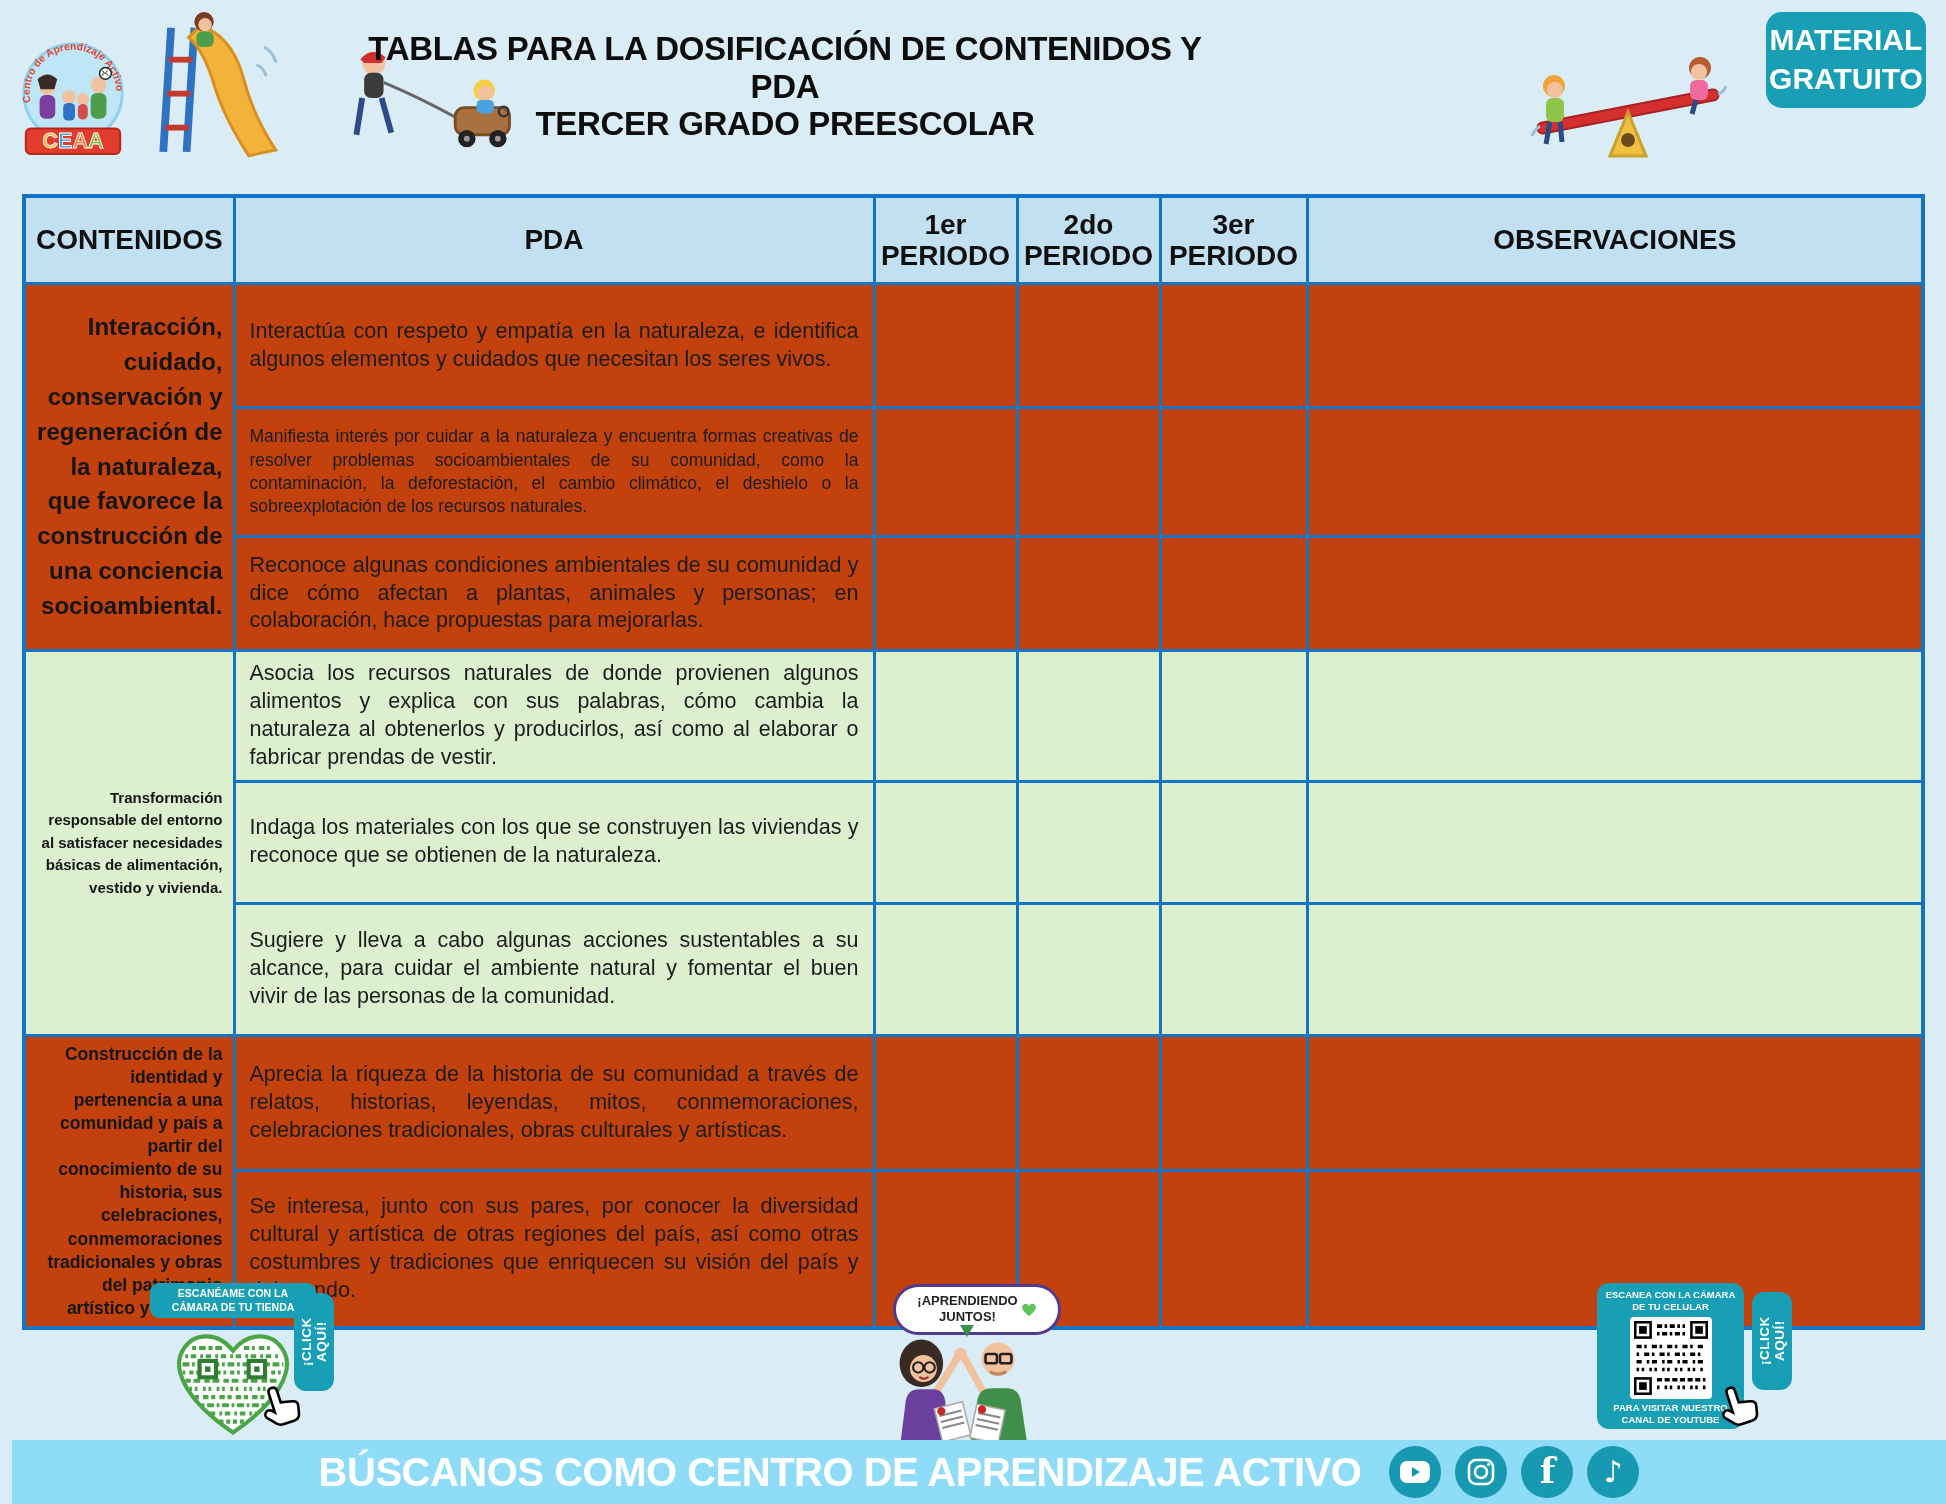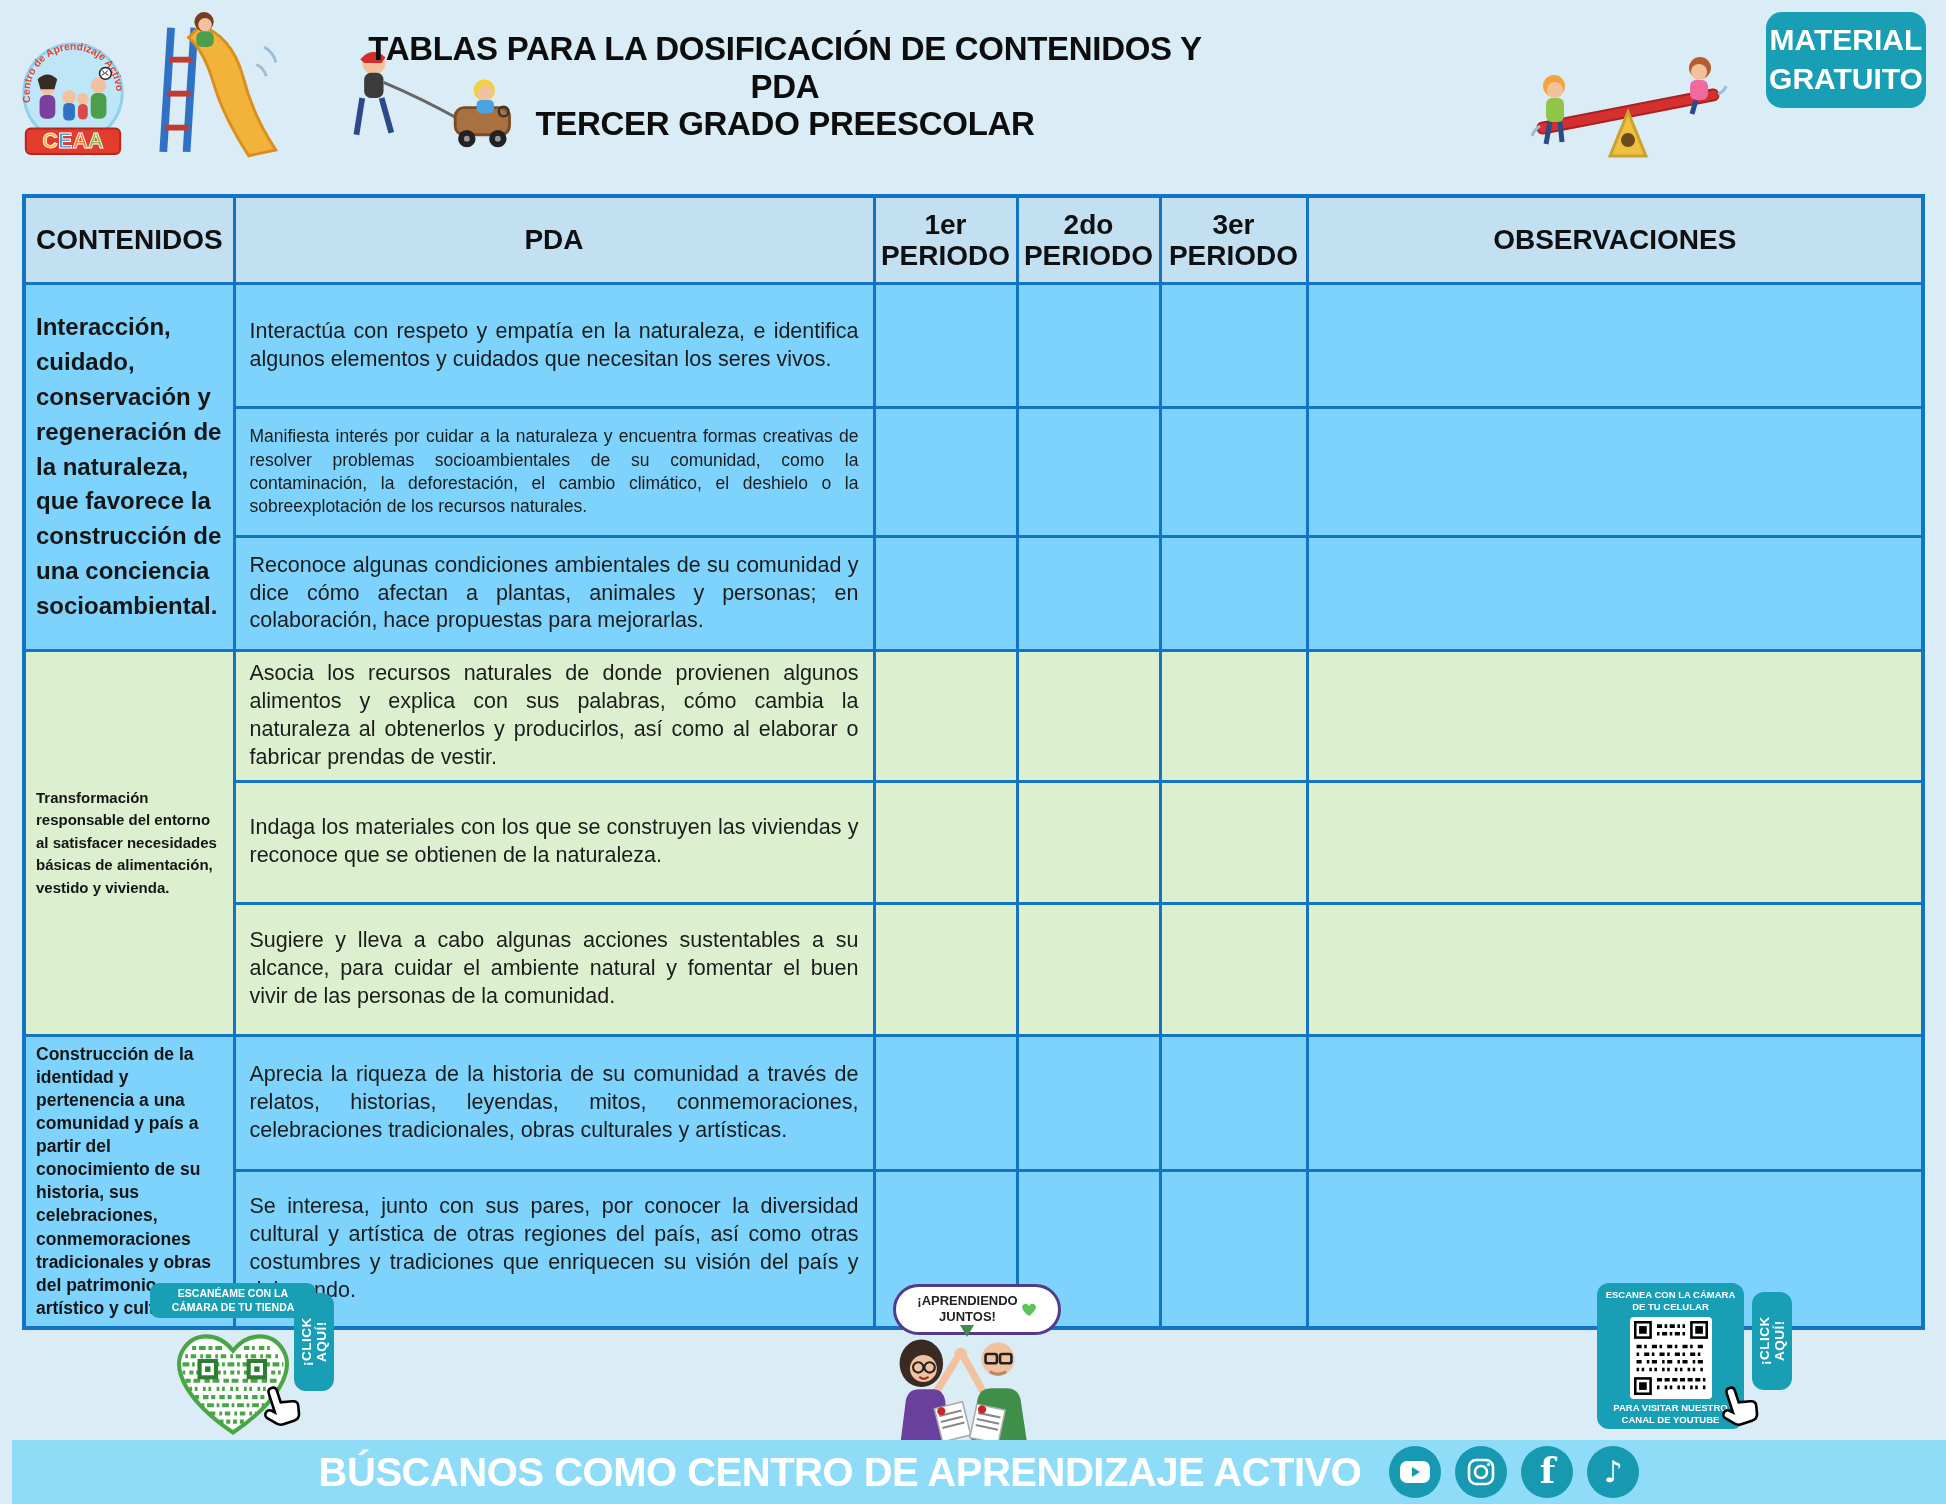--- a/index.html
+++ b/index.html
@@ -10,26 +10,26 @@
   .hdr-left{position:absolute;left:14px;top:6px;display:flex;align-items:flex-end;gap:8px;}
   .titles{position:absolute;left:330px;top:30px;width:910px;text-align:center;}
   .t1,.t2{font-size:33px;font-weight:800;color:#0d0d0d;line-height:1.14;letter-spacing:-0.3px;}
   .t3{font-size:31px;font-weight:800;color:#1a7ed2;margin-top:3px;letter-spacing:-0.3px;}
   .seesaw-wrap{position:absolute;left:1528px;top:48px;}
   .badge{position:absolute;left:1766px;top:12px;width:160px;background:#189fb5;border-radius:16px;
          color:#fff;text-align:center;font-weight:800;font-size:30px;line-height:1.3;padding:8px 0 10px;}
 
   
   .table-wrap{position:absolute;left:22px;top:194px;}
-  table.dos{border-collapse:collapse;table-layout:fixed;width:1902px;background:#7dd3fc;
+  table.dos{border-collapse:collapse;table-layout:fixed;width:1902px;background:#c2410c;
             border:4px solid #1374c4;}
   table.dos th,table.dos td{border:3px solid #1374c4;}
   table.dos th{background:#c3e0f2;font-weight:800;font-size:28px;color:#101010;text-align:center;
                white-space:pre-line;line-height:1.12;height:82px;}
-  td.content{font-weight:800;text-align:left;vertical-align:middle;padding:6px 10px;color:#151515;}
+  td.content{font-weight:800;text-align:right;vertical-align:middle;padding:6px 10px;color:#151515;}
   td.content.g1{font-size:24px;line-height:1.45;}
   td.content.g2{font-size:15px;line-height:1.5;}
   td.content.g3{font-size:17.5px;line-height:1.32;}
   td.pda{font-size:21.5px;line-height:1.3;padding:8px 14px;text-align:justify;
          vertical-align:middle;color:#1c1c1c;}
   td.pda.small{font-size:17.5px;line-height:1.33;}
   tr.green td{background:#dcf0d0;}
   tr.r1{height:124px;} tr.r2{height:129px;} tr.r3{height:114px;}
   tr.r4{height:123px;} tr.r5{height:122px;} tr.r6{height:132px;}
   tr.r7{height:113px;} tr.r8{height:118px;}

